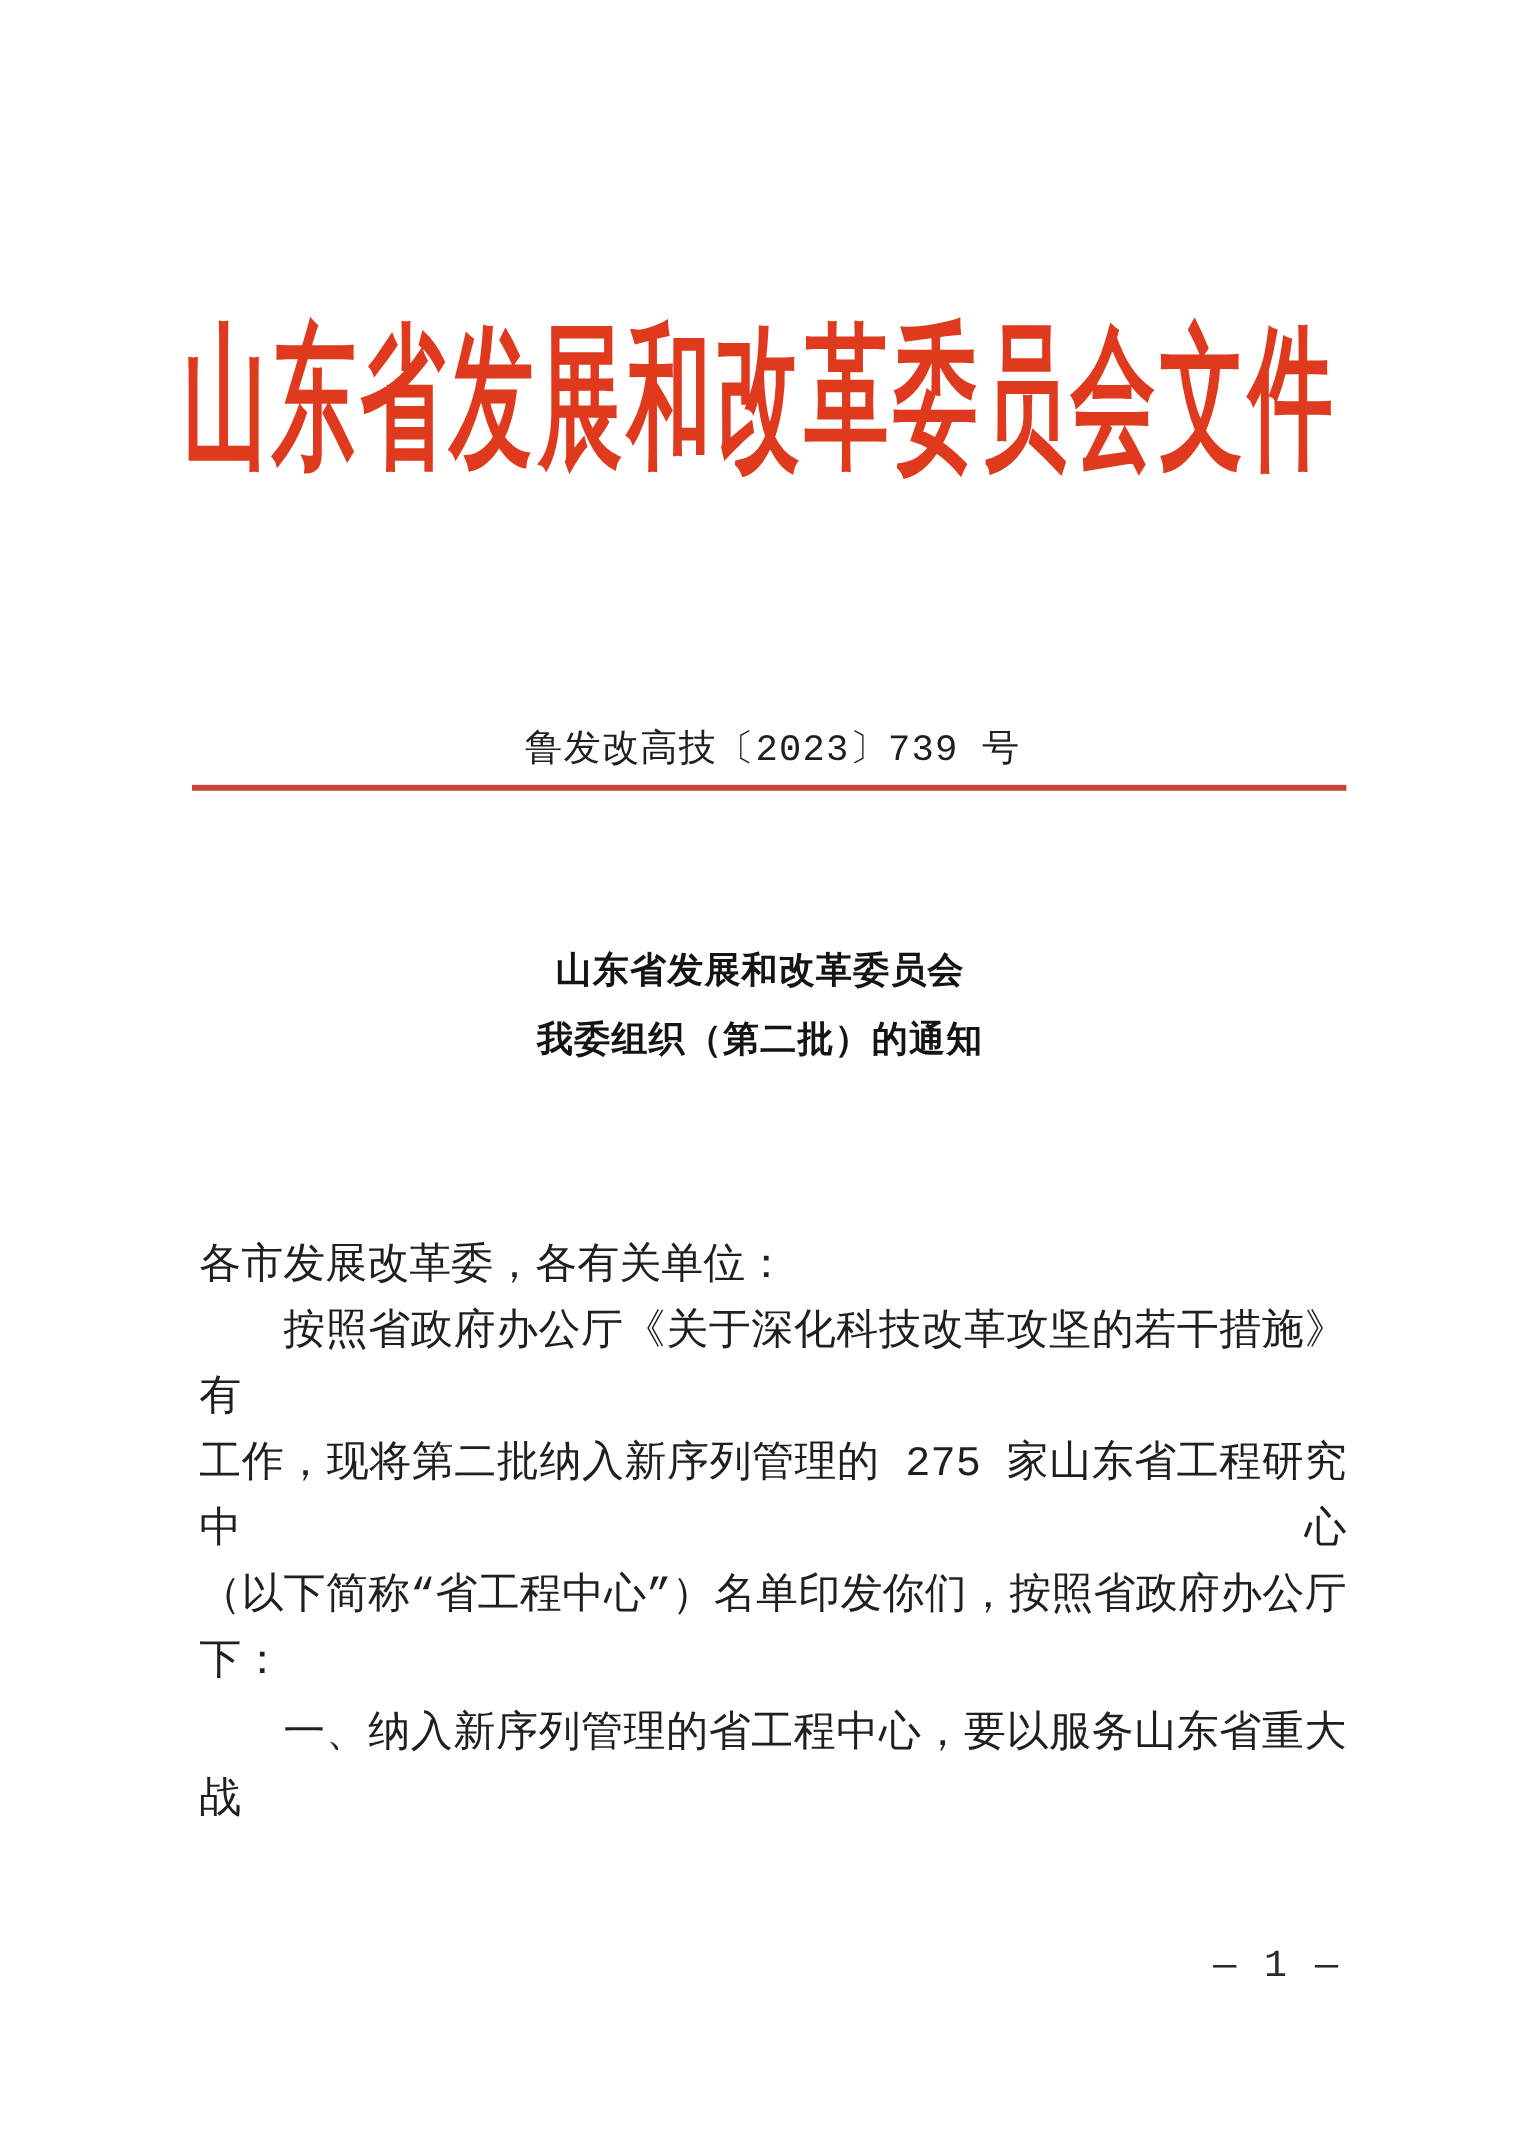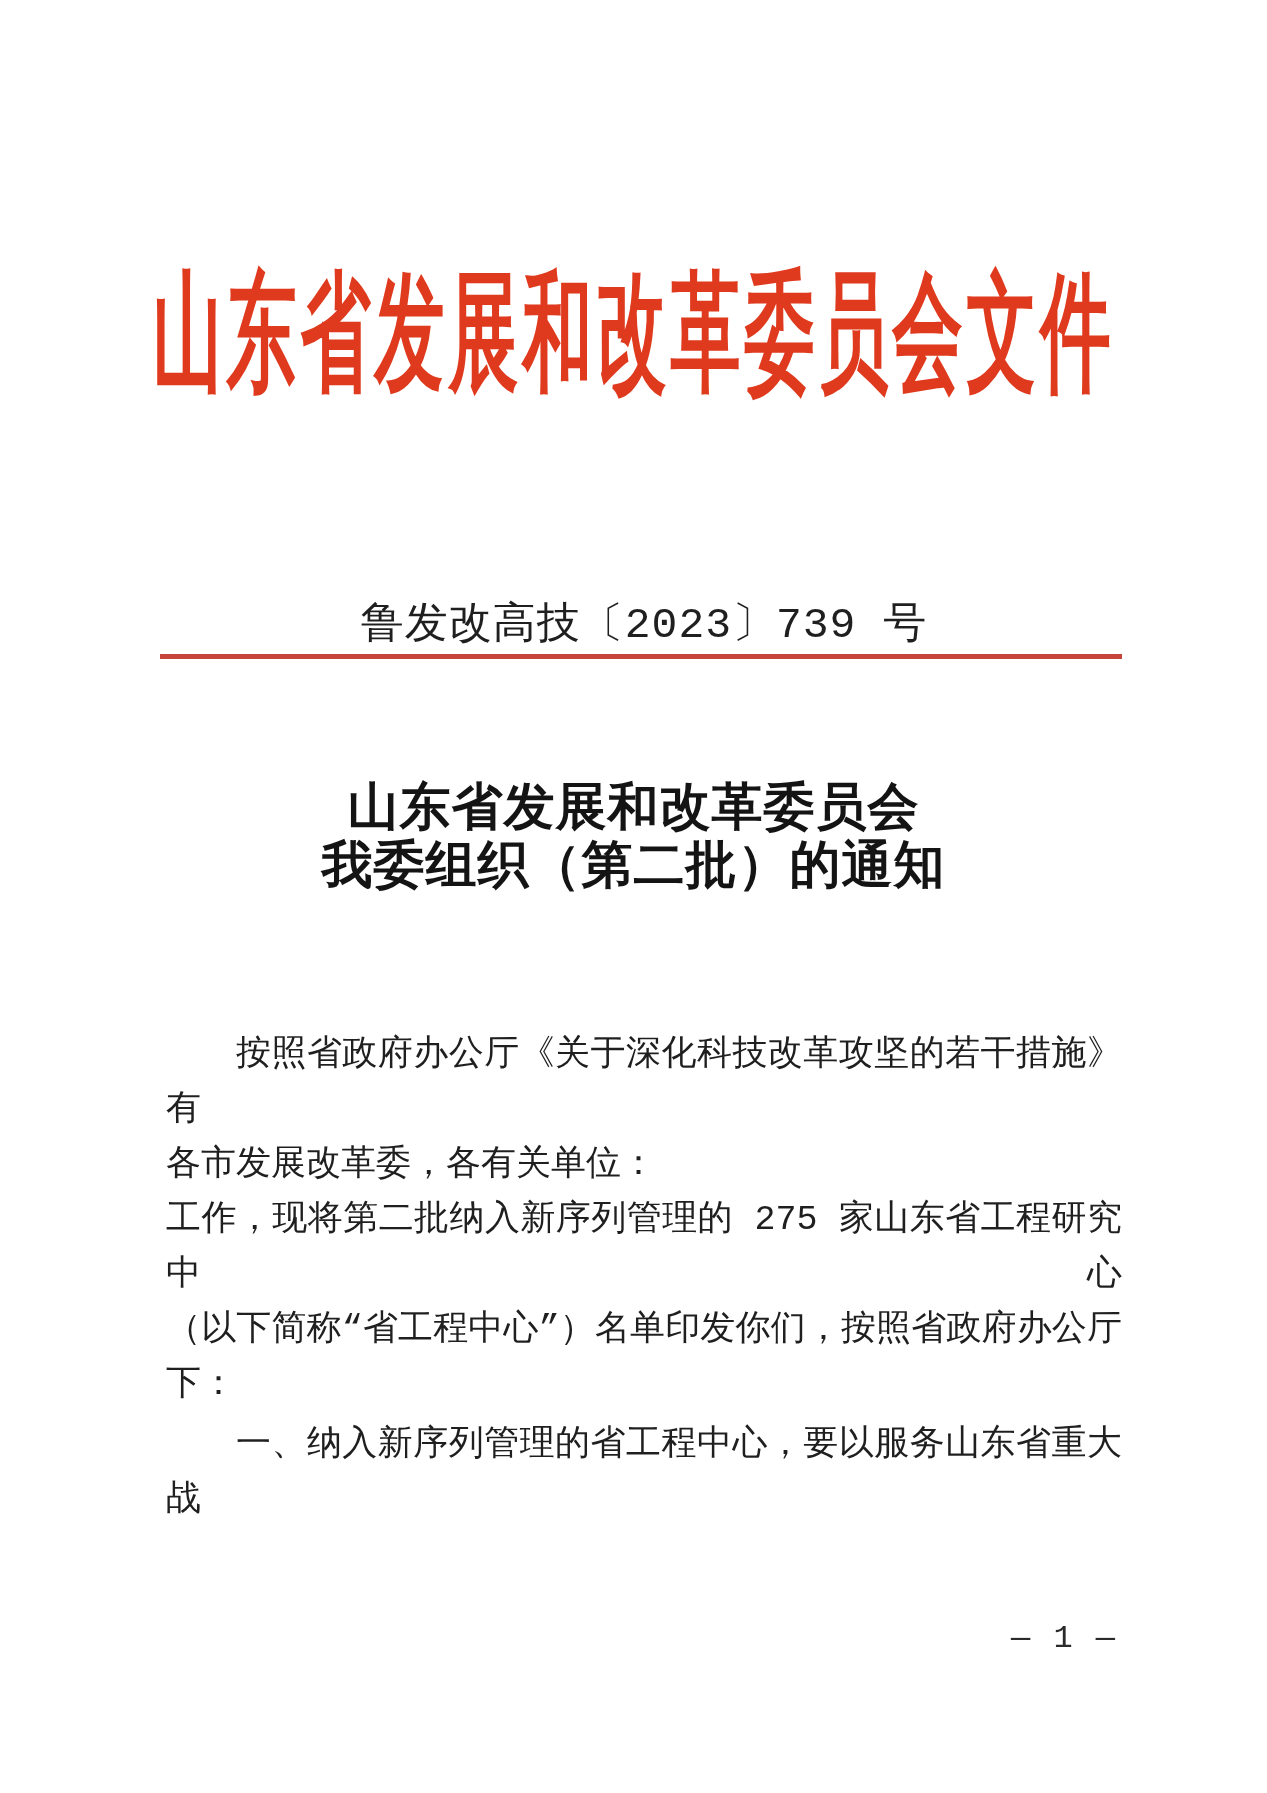--- a/index.html
+++ b/index.html
@@ -32,42 +32,42 @@
     transform-origin: 50% 50%;
     white-space: nowrap;
   }
   
   .doc-number {
     position: absolute;
     top: 606px;
     left: 166px;
     width: 956px;
     text-align: center;
-    font-size: 43px;
+    font-size: 31px;
     line-height: 40px;
     color: #1f1f1f;
     letter-spacing: 1px;
   }
   
   .red-rule {
     position: absolute;
     top: 654px;
     left: 160px;
     width: 962px;
     height: 5px;
     background: #c6463c;
   }
   
   .doc-title {
     position: absolute;
     top: 782px;
     left: 100px;
     width: 1067px;
     text-align: center;
-    font-size: 51px;
+    font-size: 30px;
     font-weight: bold;
     line-height: 58px;
     color: #141414;
     letter-spacing: 1px;
   }
   
   .body-text {
     position: absolute;
     top: 1028px;
     left: 166px;
@@ -110,22 +110,22 @@
   <div class="doc-number">鲁发改高技〔2023〕739 号</div>
 
   <div class="red-rule"></div>
 
   <div class="doc-title">
     <div class="doc-title-line">山东省发展和改革委员会</div>
     <div class="doc-title-line">我委组织（第二批）的通知</div>
   </div>
 
   <div class="body-text">
+    <div class="line">各市发展改革委，各有关单位：</div>
     <div class="line just indent">按照省政府办公厅《关于深化科技改革攻坚的若干措施》有</div>
-    <div class="line">各市发展改革委，各有关单位：</div>
     <div class="line just">工作，现将第二批纳入新序列管理的 275 家山东省工程研究中心</div>
     <div class="line just">（以下简称“省工程中心”）名单印发你们，按照省政府办公厅</div>
     <div class="line">下：</div>
     <div class="line just indent para2">一、纳入新序列管理的省工程中心，要以服务山东省重大战</div>
 
   </div>
 
   <div class="page-number">— 1 —</div>
 
 </div>

